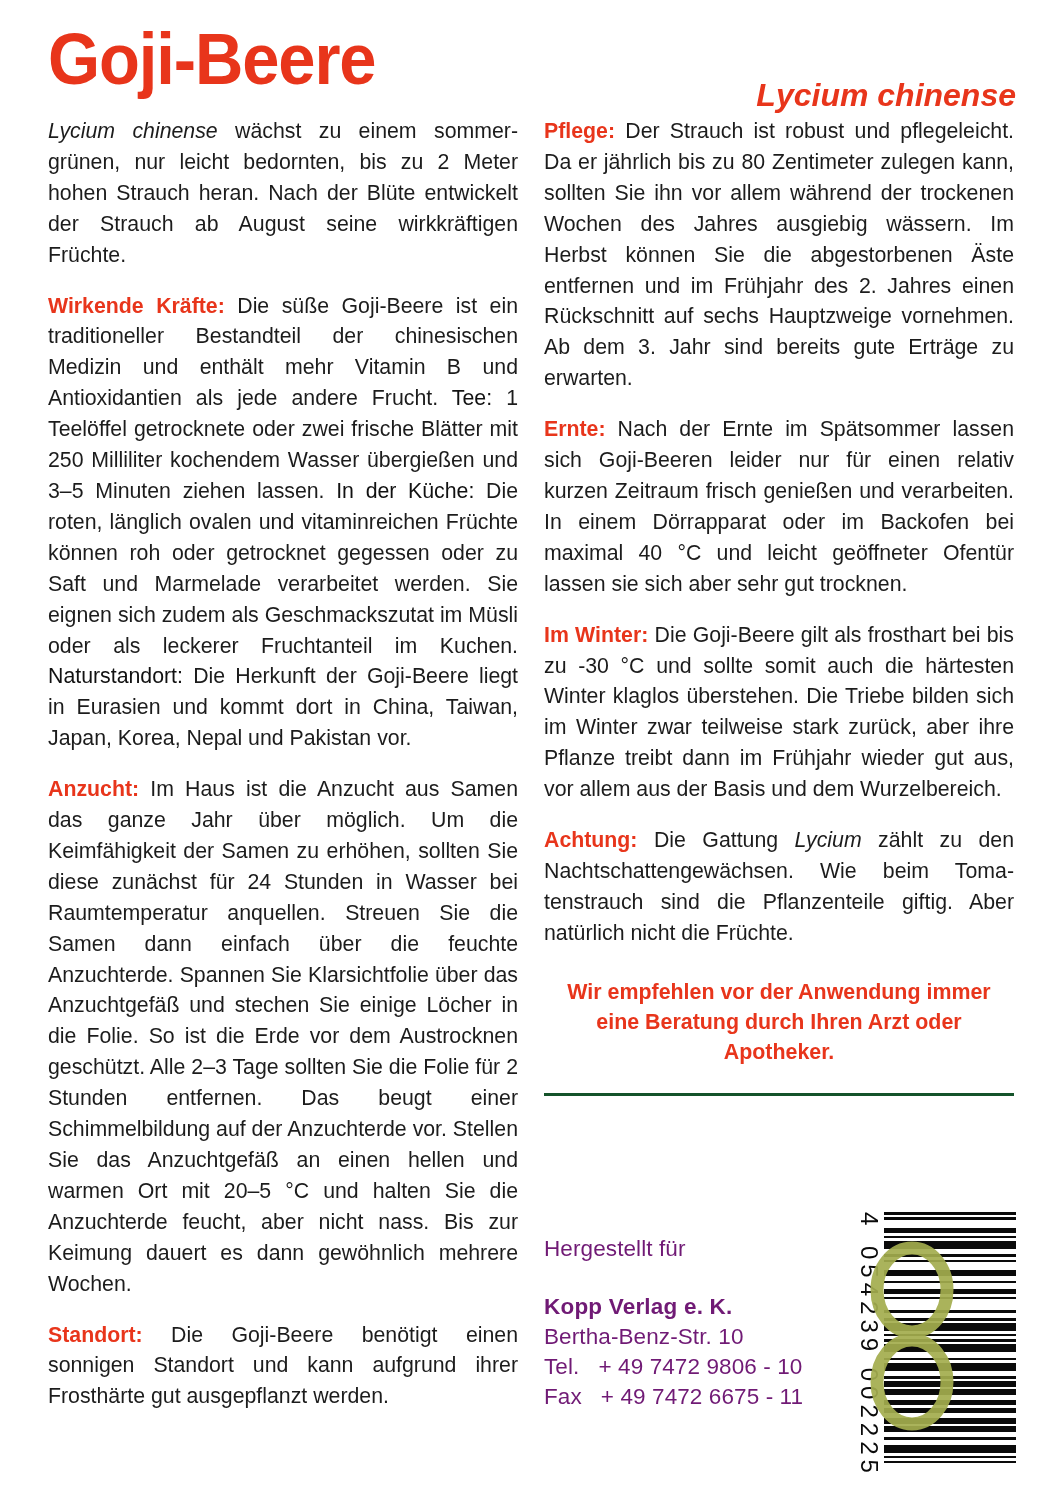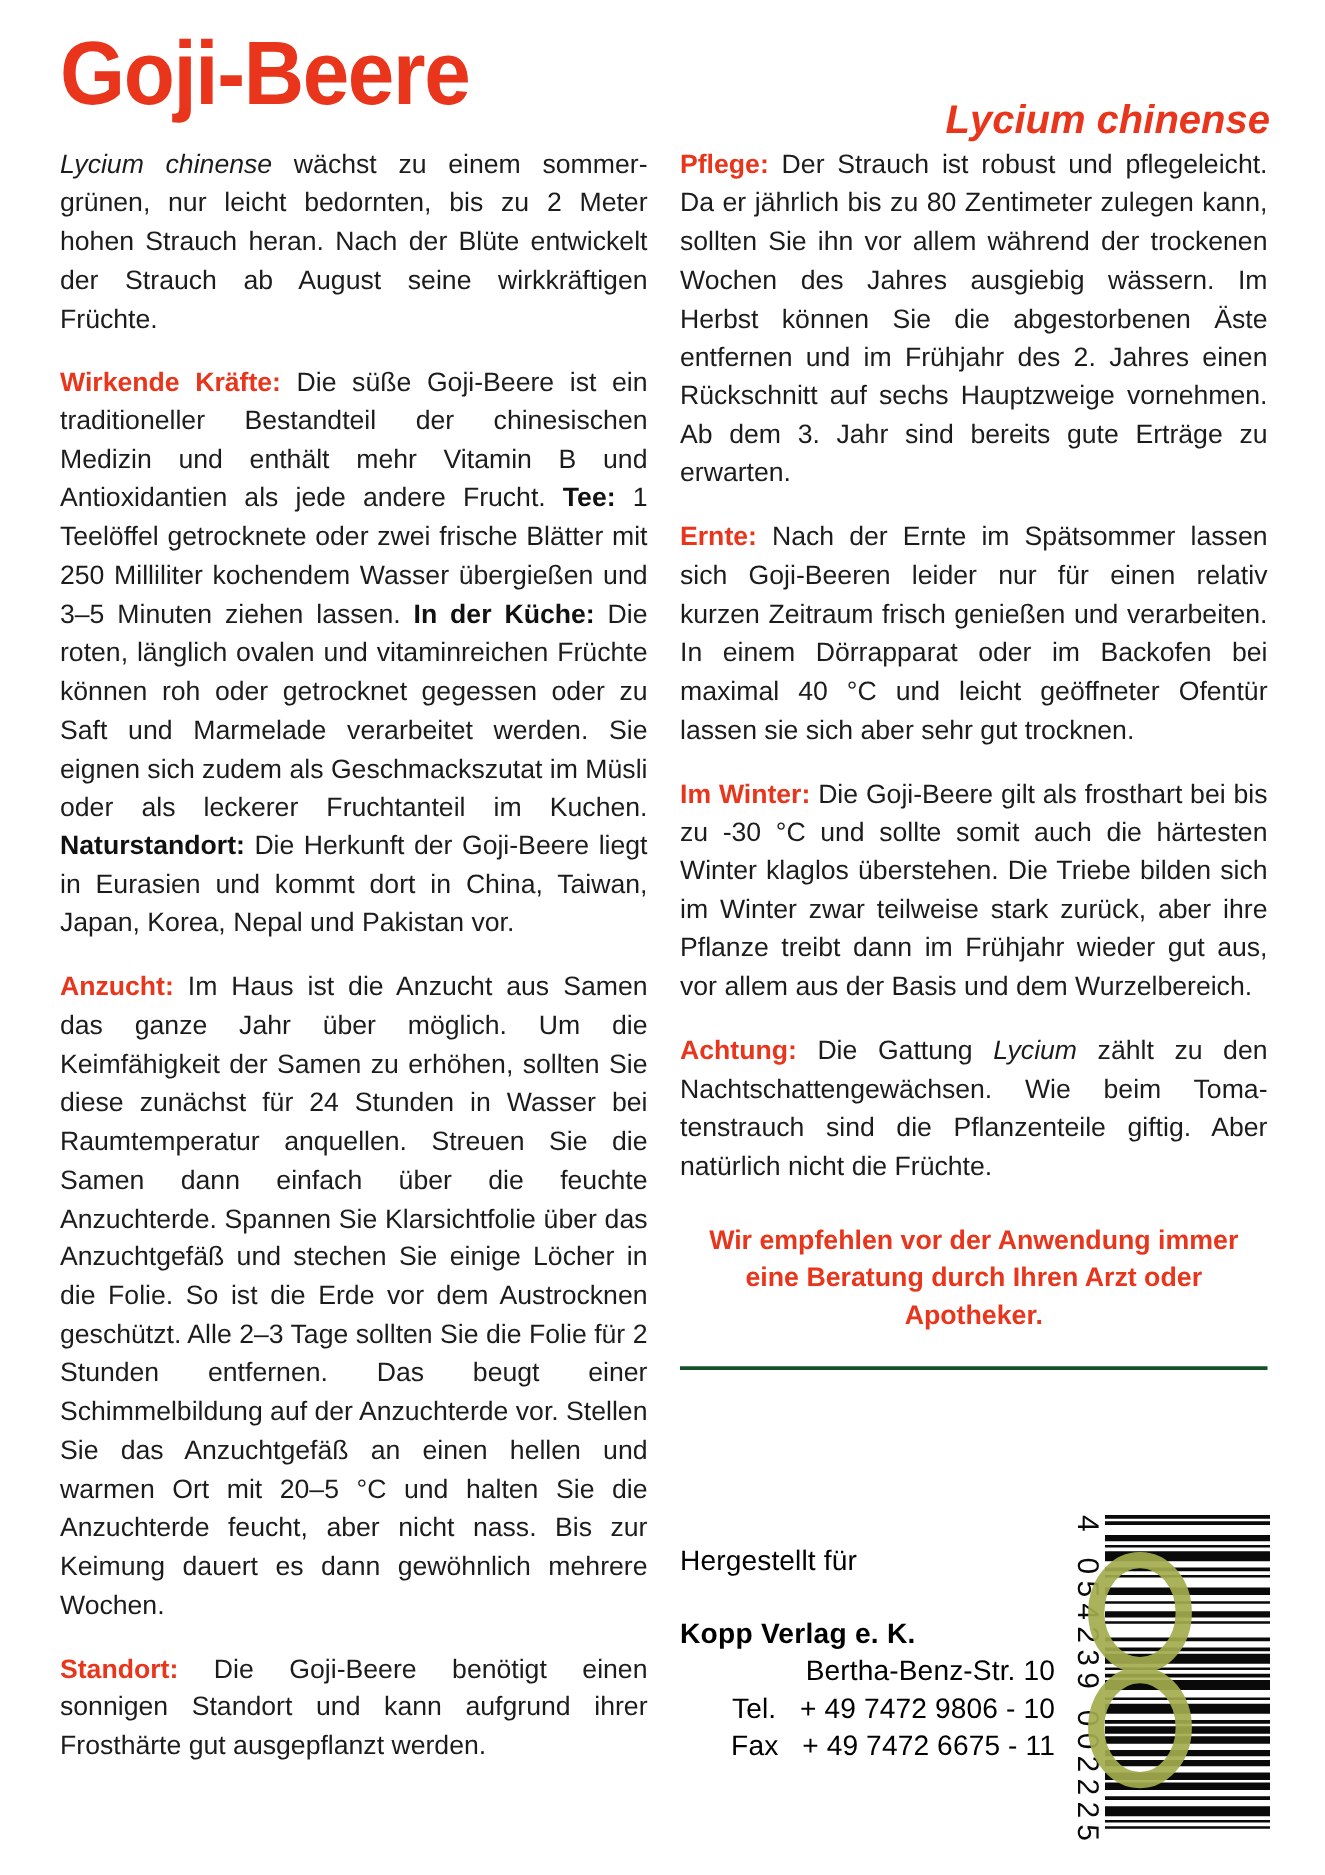--- a/index.html
+++ b/index.html
@@ -79,21 +79,21 @@
     color: #1c1c1c;
   }
   p.para:last-child { margin-bottom: 0; }
 
   .lead-red {
     color: #e8351b;
     font-weight: bold;
   }
   .lead-black {
     color: #111;
-    font-weight: bold;
+    font-weight: normal;
   }
   em.sci {
     font-style: italic;
   }
 
   
   .advice {
     margin: 28px 0 0 0;
     text-align: center;
     color: #e8351b;
@@ -121,29 +121,29 @@
 
   
   .publisher {
     position: absolute;
     left: 544px;
     top: 1234px;
     width: 300px;
     font-family: "Liberation Sans Narrow", "Liberation Sans", sans-serif;
     font-size: 22.5px;
     line-height: 30px;
-    color: #000000;
+    color: #701a75;
     letter-spacing: 0.1px;
   }
   .publisher .made-for { margin-bottom: 28px; }
   .publisher .company {
     font-weight: bold;
     letter-spacing: 0.2px;
   }
-  .publisher .addr-line { white-space: pre; text-align: right; }
+  .publisher .addr-line { white-space: pre; }
 
   
   .barcode-wrap {
     position: absolute;
     left: 848px;
     top: 1210px;
     width: 170px;
     height: 255px;
   }
   .barcode-rot {

